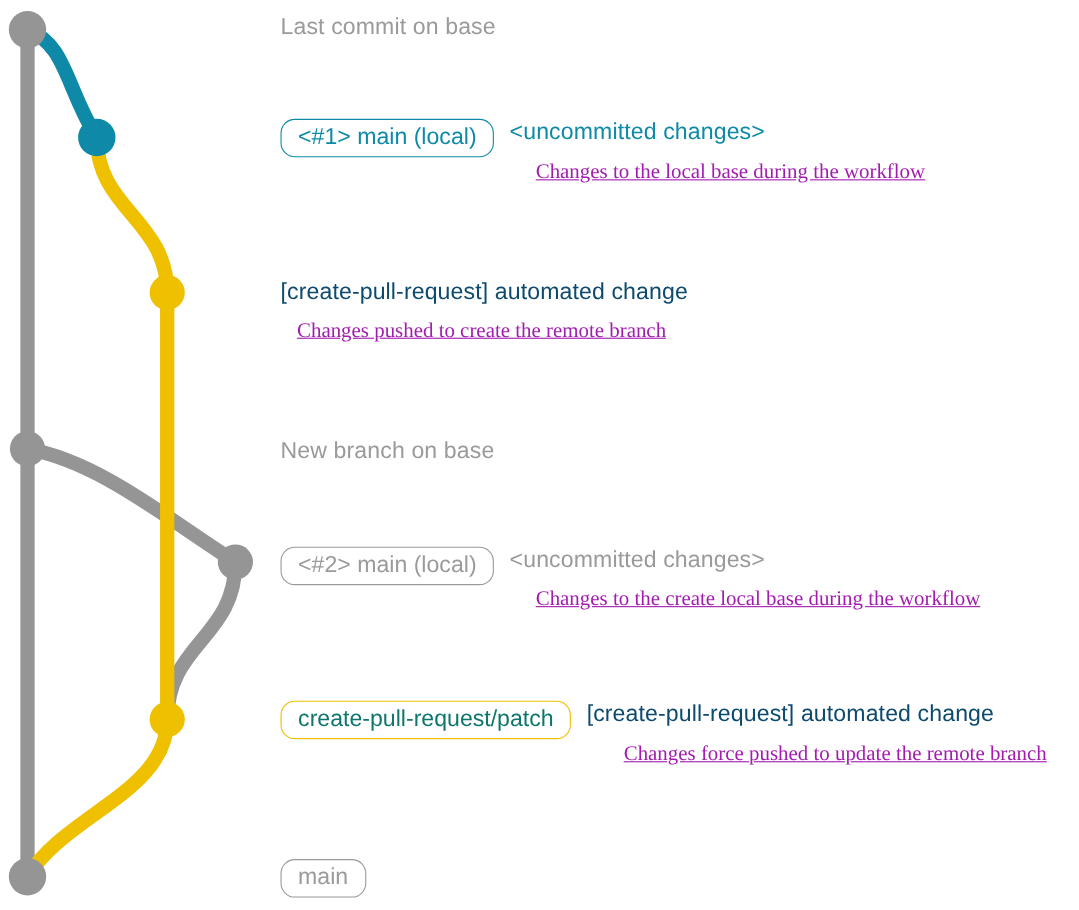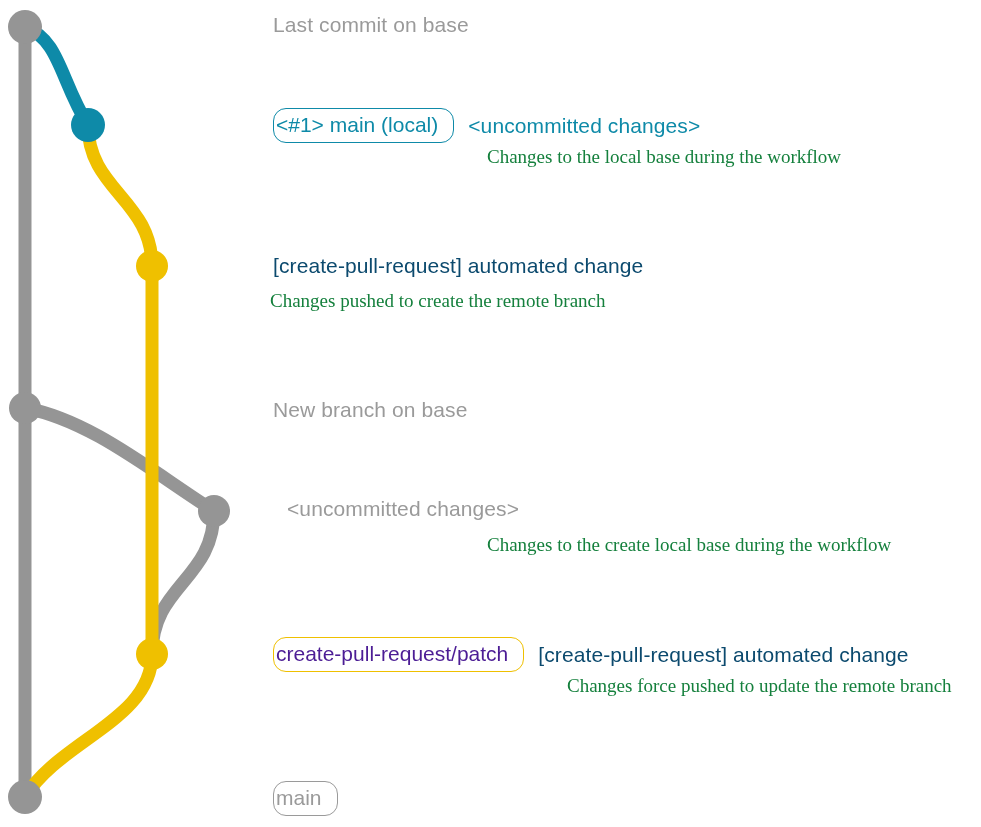--- a/index.html
+++ b/index.html
@@ -21,59 +21,59 @@
     position: absolute;
     left: 0;
     top: 0;
     width: 981px;
     height: 827px;
   }
 
   .row {
     position: absolute;
     display: flex;
-    align-items: center;
+    align-items: flex-start;
     white-space: nowrap;
-    margin-left: 18px;
   }
 
   
   .subject {
     font-size: 21px;
     letter-spacing: 0.1px;
   }
   .subject.grey   { color: #9a9a9a; }
   .subject.yellow { color: #0c4a6e; }
   .subject.teal   { color: #0e8aa8; }
 
   
   .tag {
     display: inline-block;
     border: 1.6px solid #9a9a9a;
     border-radius: 13px;
-    padding: 5px 15px 7px 2px;
+    padding: 5px 15px 7px 15px;
     font-size: 21px;
     line-height: 1;
     color: #9a9a9a;
     background: #ffffff;
     box-sizing: border-box;
   }
   .tag.teal   { border-color: #0e8aa8; color: #0e8aa8; }
-  .tag.yellow { border-color: #efc000; color: #4c1d95; }
+  .tag.yellow { border-color: #efc000; color: #0f766e; }
   .tag.grey   { border-color: #9a9a9a; color: #9a9a9a; }
 
   .tag-gap { display: inline-block; width: 14px; }
 
   
   .desc {
     position: absolute;
     font-family: "Liberation Serif", serif;
     font-size: 19px;
-    color: #15803d;
+    color: #a21caf;
     white-space: nowrap;
+    text-decoration: underline;
   }
 </style>
 </head>
 <body>
 
 <svg id="graph-canvas" viewBox="0 0 981 827" aria-hidden="true">
 
   <g fill="none" stroke-width="13" stroke-linecap="round" stroke-linejoin="round">
 
     <path d="M 25,27 L 25,797" stroke="#959595"></path>
@@ -121,20 +121,21 @@
 <div class="row" style="left:255px; top:254px;">
   <span class="subject yellow">[create-pull-request] automated change</span>
 </div>
 <div class="desc" style="left:270px; top:290px;">Changes pushed to create the remote branch</div>
 
 <div class="row" style="left:255px; top:398px;">
   <span class="subject grey">New branch on base</span>
 </div>
 
 <div class="row" style="left:255px; top:497px;">
+  <span class="tag grey">&lt;#2&gt; main (local)</span>
   <span class="tag-gap"></span>
   <span class="subject grey">&lt;uncommitted changes&gt;</span>
 </div>
 <div class="desc" style="left:487px; top:534px;">Changes to the create local base during the workflow</div>
 
 <div class="row" style="left:255px; top:637px;">
   <span class="tag yellow">create-pull-request/patch</span>
   <span class="tag-gap"></span>
   <span class="subject yellow">[create-pull-request] automated change</span>
 </div>

